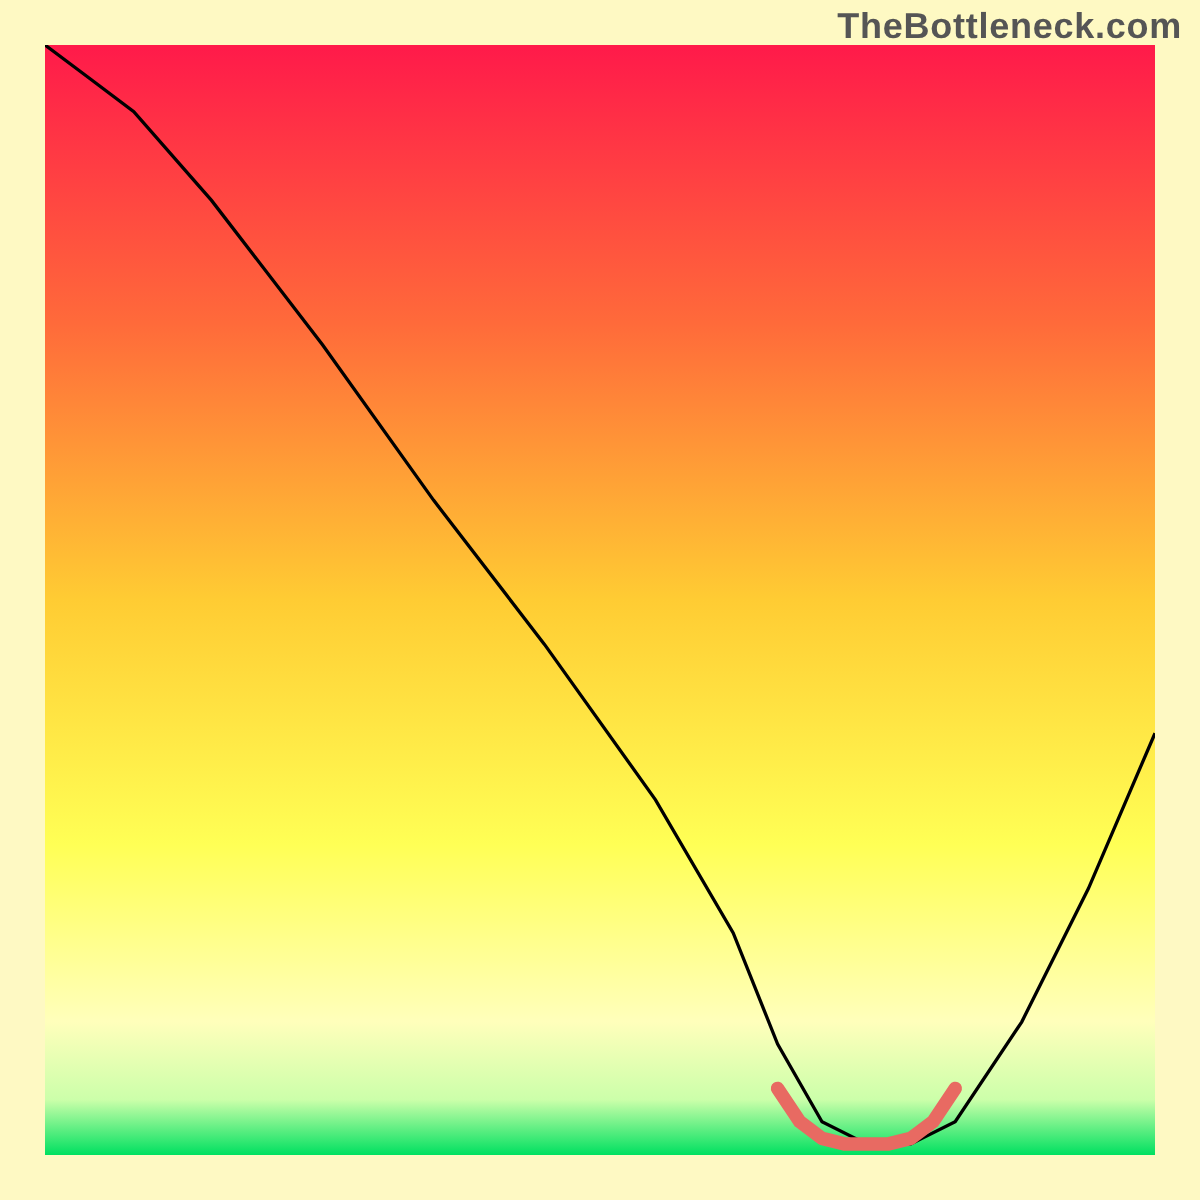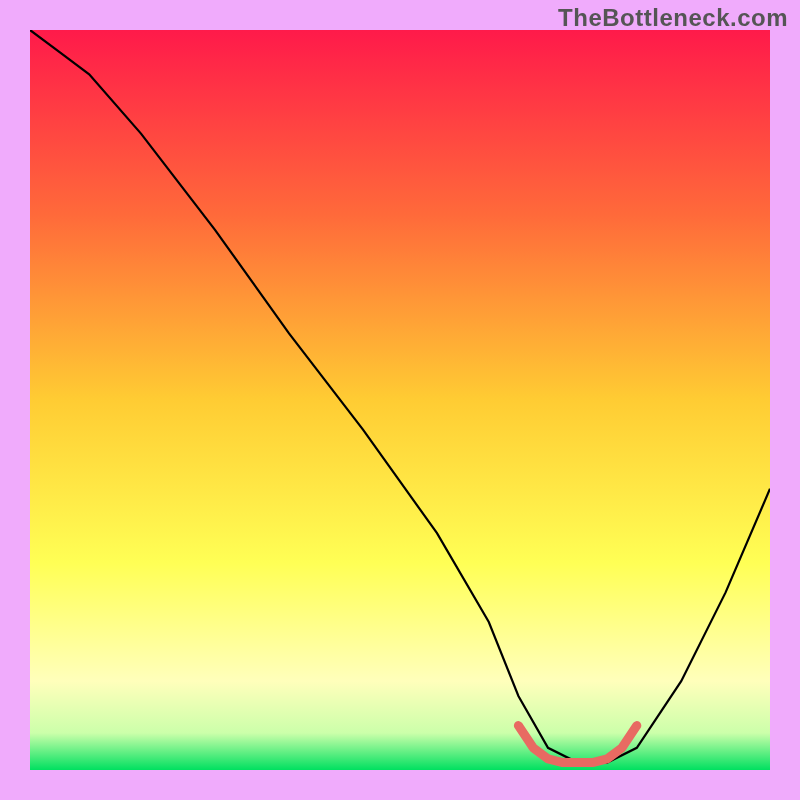--- a/index.html
+++ b/index.html
@@ -1,21 +1,21 @@
 <!DOCTYPE html>
 <html><head>
 <meta charset="utf-8">
 <style>
   * { margin: 0; padding: 0; box-sizing: border-box; }
   html, body { width: 800px; height: 800px; background: #000; overflow: hidden; }
   .chart-container {
     position: relative;
     width: 800px;
     height: 800px;
-    background: #f0abfc;
+    background: #fef9c3;
   }
   .plot-area {
     position: absolute;
     left: 30px;
     top: 30px;
     width: 740px;
     height: 740px;
   }
   .watermark {
     position: absolute;

